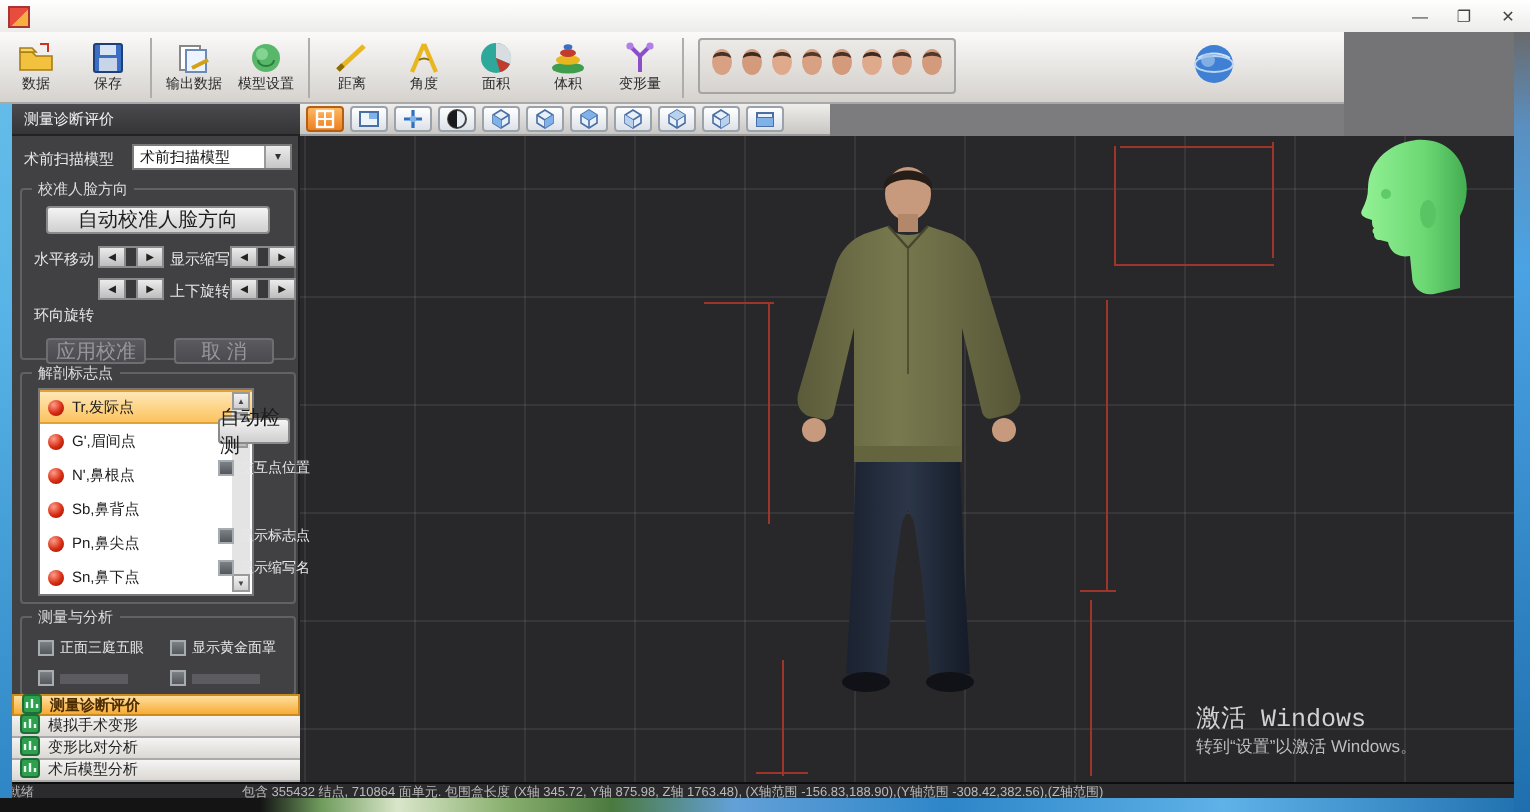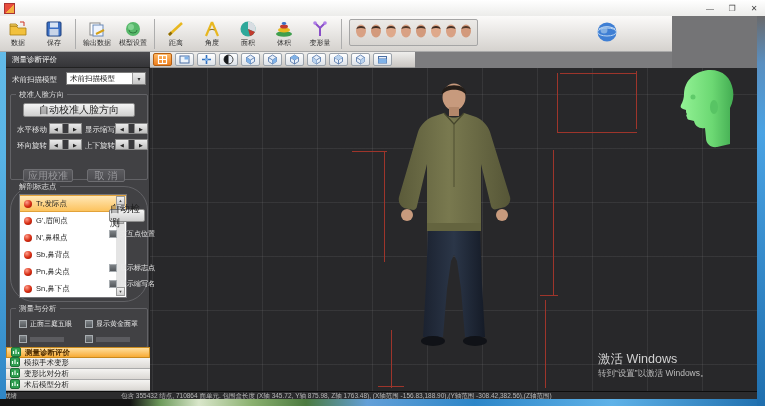--- a/index.html
+++ b/index.html
@@ -134,21 +134,21 @@
           <stop offset="0" stop-color="#93f295"></stop>
             <stop offset="0.6" stop-color="#6cd873"></stop>
             <stop offset="1" stop-color="#43ad52"></stop>
         </linearGradient>
       </defs>
       <path d="M30,2 C14,4 6,15 6,26 C6,30 5,33 3,37 C2,39 3,40 5,41 L8,42 C8,44 8,45 9,46 C8,47 8,48 9,49 C9,51 10,52 12,52 L16,53 C17,58 21,61 27,60 L28,70 C28,76 33,80 39,79 L52,76 L52,40 C55,34 56,28 55,22 C53,9 44,1 30,2 Z" fill="url(#gh)"></path>
       <ellipse cx="36" cy="39" rx="4" ry="7" fill="#58c464"></ellipse>
       <circle cx="15" cy="29" r="2.5" fill="#5fca6a"></circle>
     </svg>
 
-    <div class="abs watermark1" style="left:448px;top:283px;">激活 Windows</div>
+    <div class="abs watermark1" style="left:448px;top:283px;font-family:Liberation Mono, monospace;">激活 Windows</div>
     <div class="abs watermark2" style="left:448px;top:300px;">转到“设置”以激活 Windows。</div>
   </div>
 
   <div class="abs titlebar">
     <div class="app-icon"></div>
     <div class="win-btns">
       <div class="win-btn">—</div>
       <div class="win-btn">❐</div>
       <div class="win-btn">✕</div>
     </div>
@@ -388,37 +388,37 @@
         <span class="stp">◀</span>
           <span class="stp-mid"></span>
           <span class="stp">▶</span>
       </div>
       <span class="abs" style="left:74px;top:30px;">显示缩写名</span>
       <div class="stepper abs" style="left:104px;top:28px;">
         <span class="stp">◀</span>
           <span class="stp-mid"></span>
           <span class="stp">▶</span>
       </div>
-      <span class="abs" style="left:6px;top:46px;">环向旋转</span>
+      <span class="abs" style="left:6px;top:58px;">环向旋转</span>
       <div class="stepper abs" style="left:38px;top:44px;">
         <span class="stp">◀</span>
           <span class="stp-mid"></span>
           <span class="stp">▶</span>
       </div>
       <span class="abs" style="left:74px;top:46px;">上下旋转</span>
       <div class="stepper abs" style="left:104px;top:44px;">
         <span class="stp">◀</span>
           <span class="stp-mid"></span>
           <span class="stp">▶</span>
       </div>
       <div class="btn disabled abs" style="left:12px;top:62px;width:50px;height:13px;">应用校准</div>
-      <div class="btn disabled abs" style="left:76px;top:62px;width:38px;height:13px;">取 消</div>
-    </div>
-
-    <div class="group" style="left:4px;top:118px;width:136px;height:114px;border-radius:24px;">
+      <div class="btn disabled abs" style="left:76px;top:62px;width:50px;height:13px;">取 消</div>
+    </div>
+
+    <div class="group" style="left:4px;top:118px;width:136px;height:114px;">
       <span class="group-title">解剖标志点</span>
       <div class="listbox" style="left:8px;top:7px;width:108px;height:104px;">
         <div class="list-item selected">
             <span class="dot"></span>
             <span>Tr,发际点</span>
           </div>
         <div class="list-item">
             <span class="dot"></span>
             <span>G',眉间点</span>
           </div>

